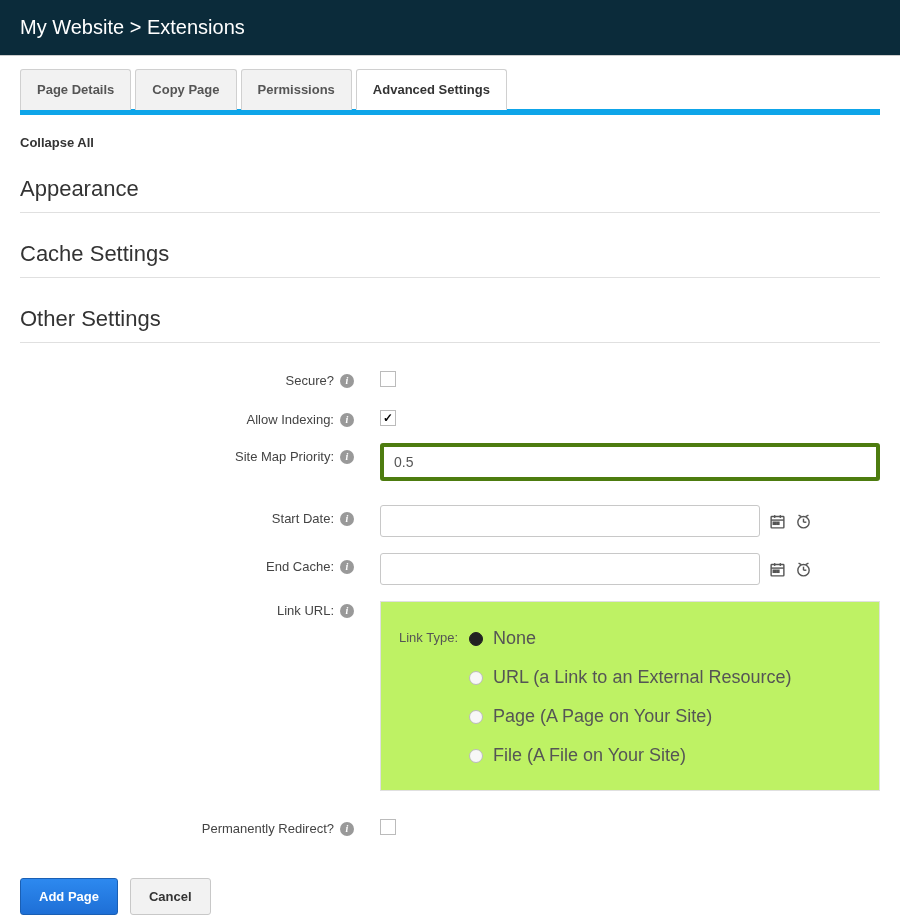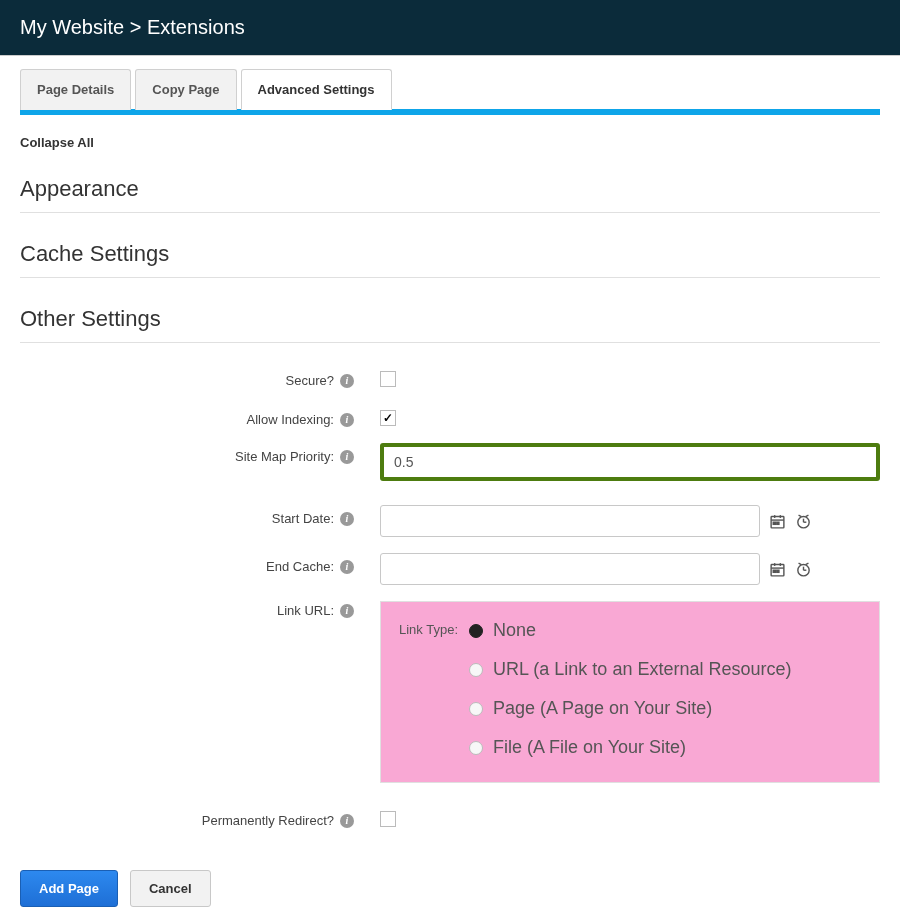--- a/index.html
+++ b/index.html
@@ -77,23 +77,23 @@
       padding: 7px 10px;
       border: 4px solid #4d7c0f;
       border-radius: 3px;
       font-size: 14px;
       color: #555;
     }
     .date-row { display: flex; align-items: center; gap: 8px; }
     .date-input { flex: 1; max-width: 380px; padding: 7px 10px; border: 1px solid #c8c8c8; border-radius: 3px; font-size: 14px; }
     .icon-btn { width: 18px; height: 18px; display: inline-flex; align-items: center; justify-content: center; cursor: pointer; color: #555; }
     .link-type-box {
-      background: #f9a8d4;
+      background: #bef264;
       border: 1px solid #e0e0e0;
-      padding: 18px 18px 24px 18px;
+      padding: 26px 18px 24px 18px;
       width: 100%;
     }
     .link-type-row { display: flex; align-items: flex-start; }
     .link-type-label { font-size: 13px; color: #555; width: 70px; padding-top: 2px; }
     .radio-group { flex: 1; }
     .radio-item { display: flex; align-items: center; gap: 10px; margin-bottom: 18px; font-size: 18px; color: #555; cursor: pointer; }
     .radio-dot {
       width: 14px; height: 14px; border-radius: 50%; border: 1px solid #bbb; background: #f7f7f7;
       display: inline-flex; align-items: center; justify-content: center;
     }
@@ -131,20 +131,21 @@
   <span>My Website</span>
   <span>&gt;</span>
   <span>Extensions</span>
 </div>
 
 <div class="content">
 
   <div class="tabs">
     <div class="tab">Page Details</div>
     <div class="tab">Copy Page</div>
+    <div class="tab">Permissions</div>
     <div class="tab active">Advanced Settings</div>
   </div>
 
   <div class="collapse-all">Collapse All</div>
 
   <div class="section-header">Appearance</div>
   <div class="section-header section-gap">Cache Settings</div>
   <div class="section-header section-gap">Other Settings</div>
 
   <div style="margin-top: 24px;">

